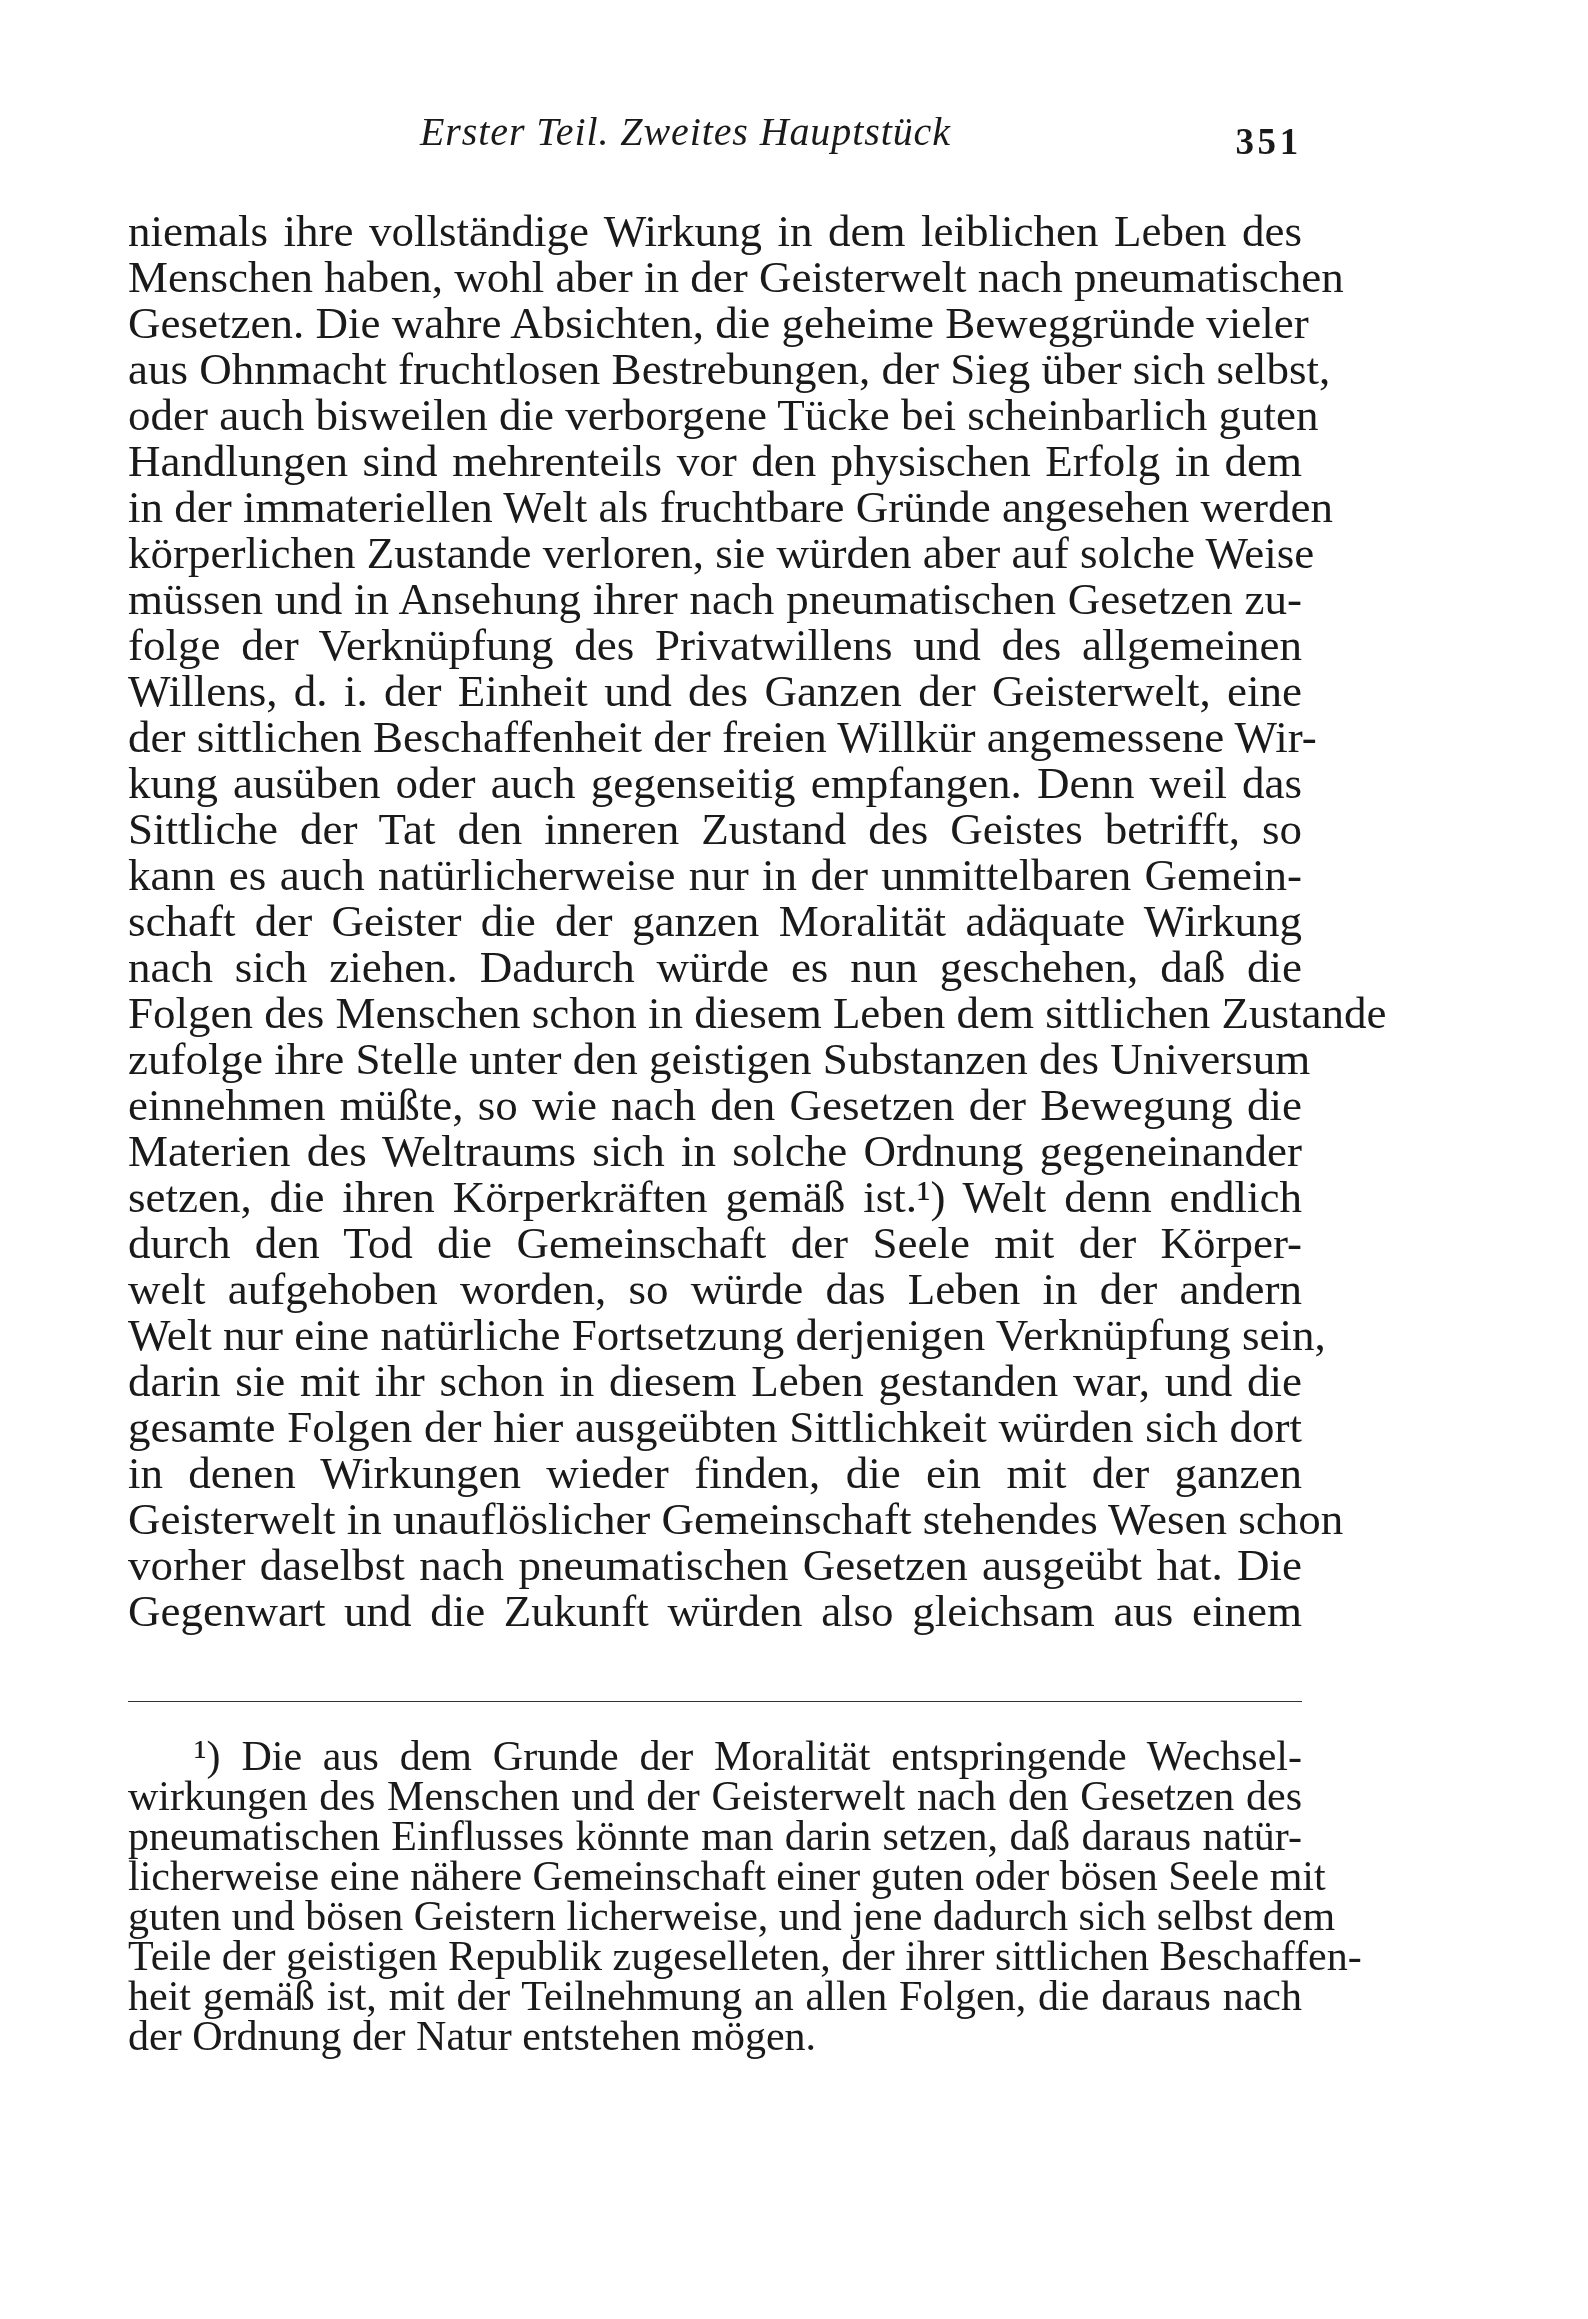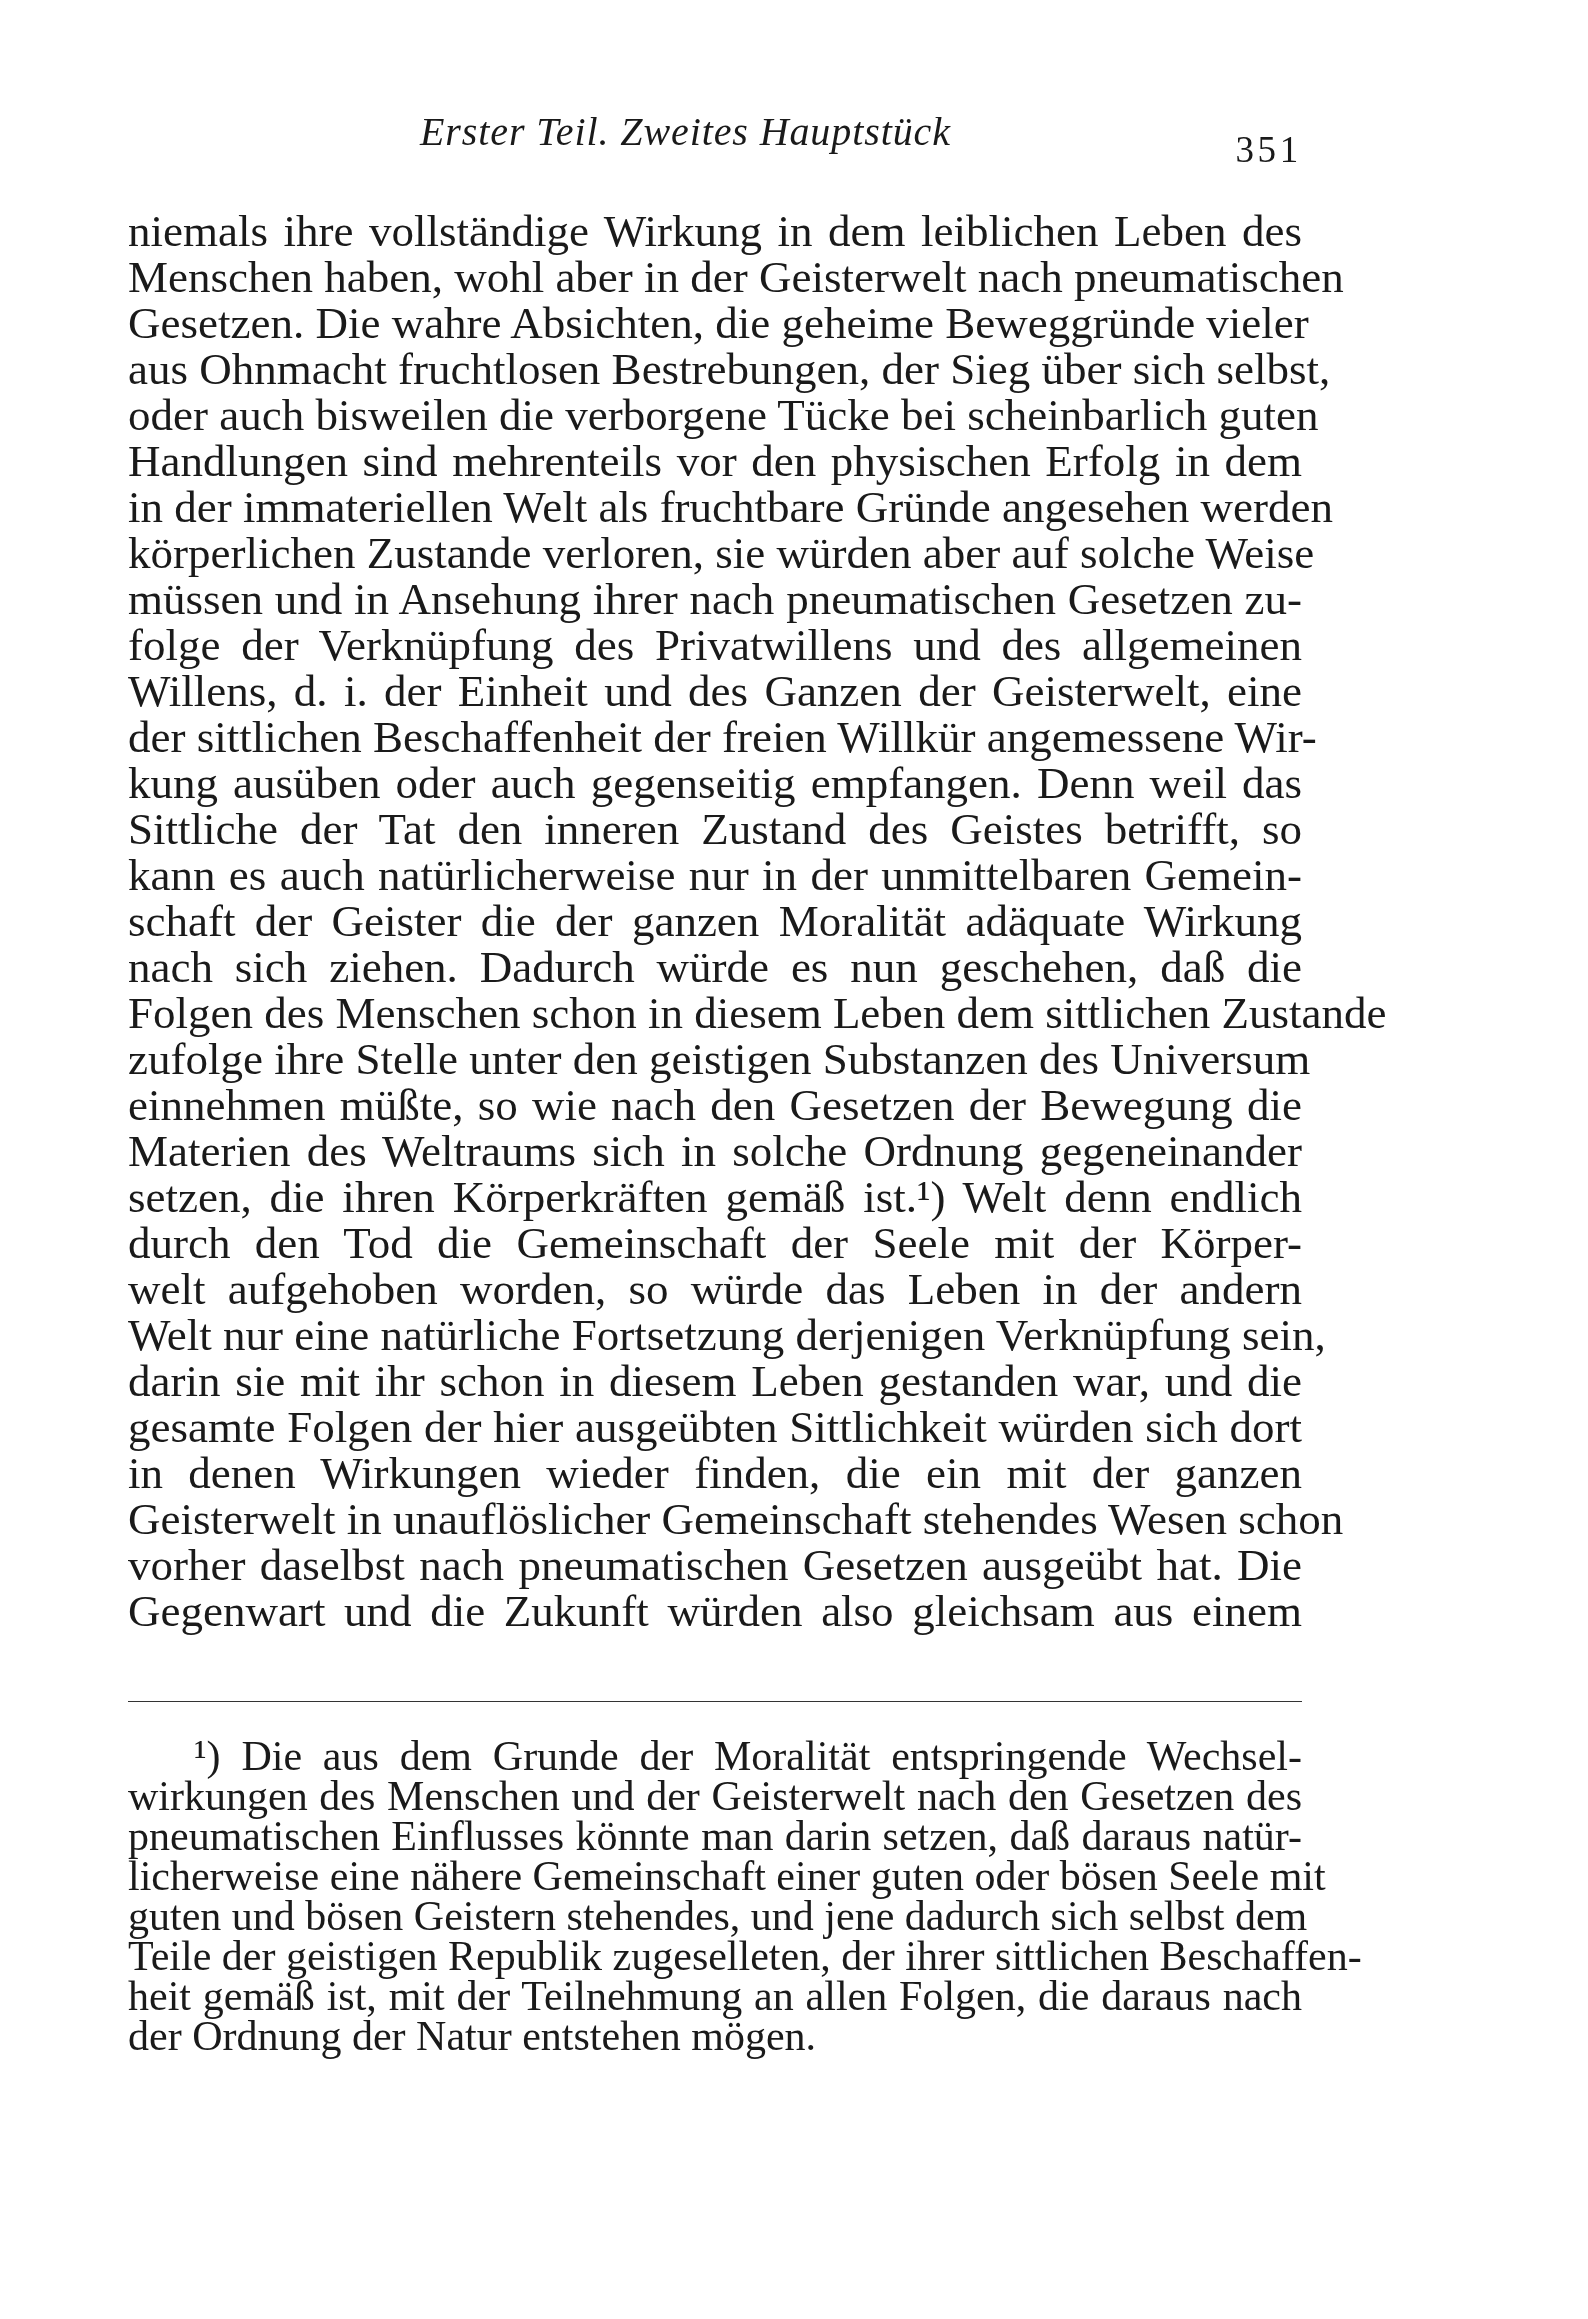--- a/index.html
+++ b/index.html
@@ -1,20 +1,20 @@
 <!DOCTYPE html>
 <html style="font-size:14.6px"><head>
 <meta charset="utf-8">
 <style>
   html, body { margin:0; padding:0; background:#ffffff; }
   body { width:1588px; height:2319px; position:relative; overflow:hidden;
          font-family:"Liberation Serif","DejaVu Serif",serif; color:#1a1a1a; }
   .header { position:absolute; top:108px; left:128px; width:1174px; height:55px; }
   .running-head { position:absolute; left:292px; top:0; font-style:italic; font-size:40px; letter-spacing:0.9px; }
-  .page-num { position:absolute; right:0; top:20px; font-size:37px; letter-spacing:3.7px; }
+  .page-num { position:absolute; right:0; top:12px; font-size:37px; letter-spacing:3.7px;font-weight:bold; }
   .body { position:absolute; top:208px; left:128px; width:1174px; }
   .line { font-size:45px; height:46px; line-height:46px; white-space:nowrap;
           text-align:justify; text-align-last:justify; }
   .rule { position:absolute; top:1701px; left:128px; width:1174px; height:0; border-top:1.8px solid #333; }
   .footnote { position:absolute; top:1736px; left:128px; width:1174px; }
   .fline { font-size:42px; height:40px; line-height:40px; white-space:nowrap;
            text-align:justify; text-align-last:justify; }
   .fline.first { padding-left:66px; }
   .fline.end { text-align-last:left; }
 </style>
@@ -60,18 +60,18 @@
     <div class="line">Gegenwart und die Zukunft würden also gleichsam aus einem</div>
   </div>
 
 <div class="rule"></div>
 
 <div class="footnote" id="footnote">
     <div class="fline first">¹) Die aus dem Grunde der Moralität entspringende Wechsel-</div>
     <div class="fline">wirkungen des Menschen und der Geisterwelt nach den Gesetzen des</div>
     <div class="fline">pneumatischen Einflusses könnte man darin setzen, daß daraus natür-</div>
     <div class="fline">licherweise eine nähere Gemeinschaft einer guten oder bösen Seele mit</div>
-    <div class="fline">guten und bösen Geistern stehendes, und jene dadurch sich selbst dem</div>
+    <div class="fline">guten und bösen Geistern licherweise, und jene dadurch sich selbst dem</div>
     <div class="fline">Teile der geistigen Republik zugeselleten, der ihrer sittlichen Beschaffen-</div>
     <div class="fline">heit gemäß ist, mit der Teilnehmung an allen Folgen, die daraus nach</div>
     <div class="fline end">der Ordnung der Natur entstehen mögen.</div>
   </div>
 
 
 </body></html>

